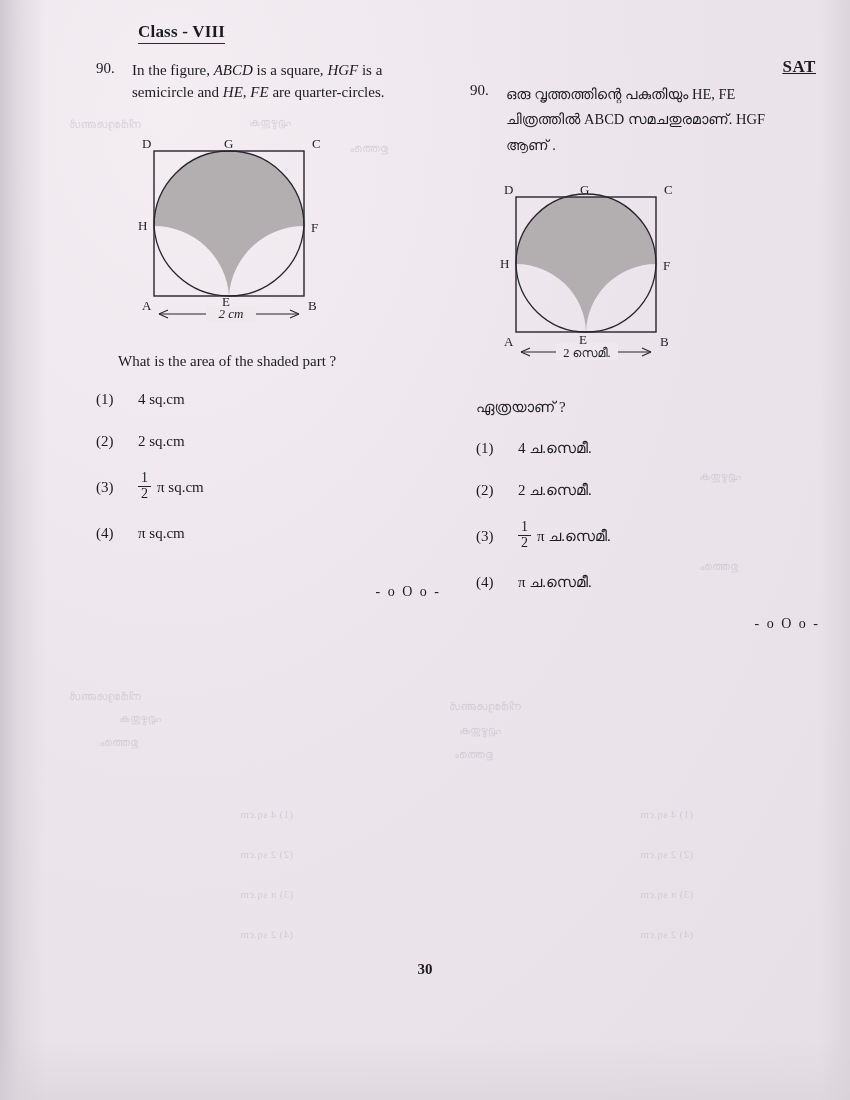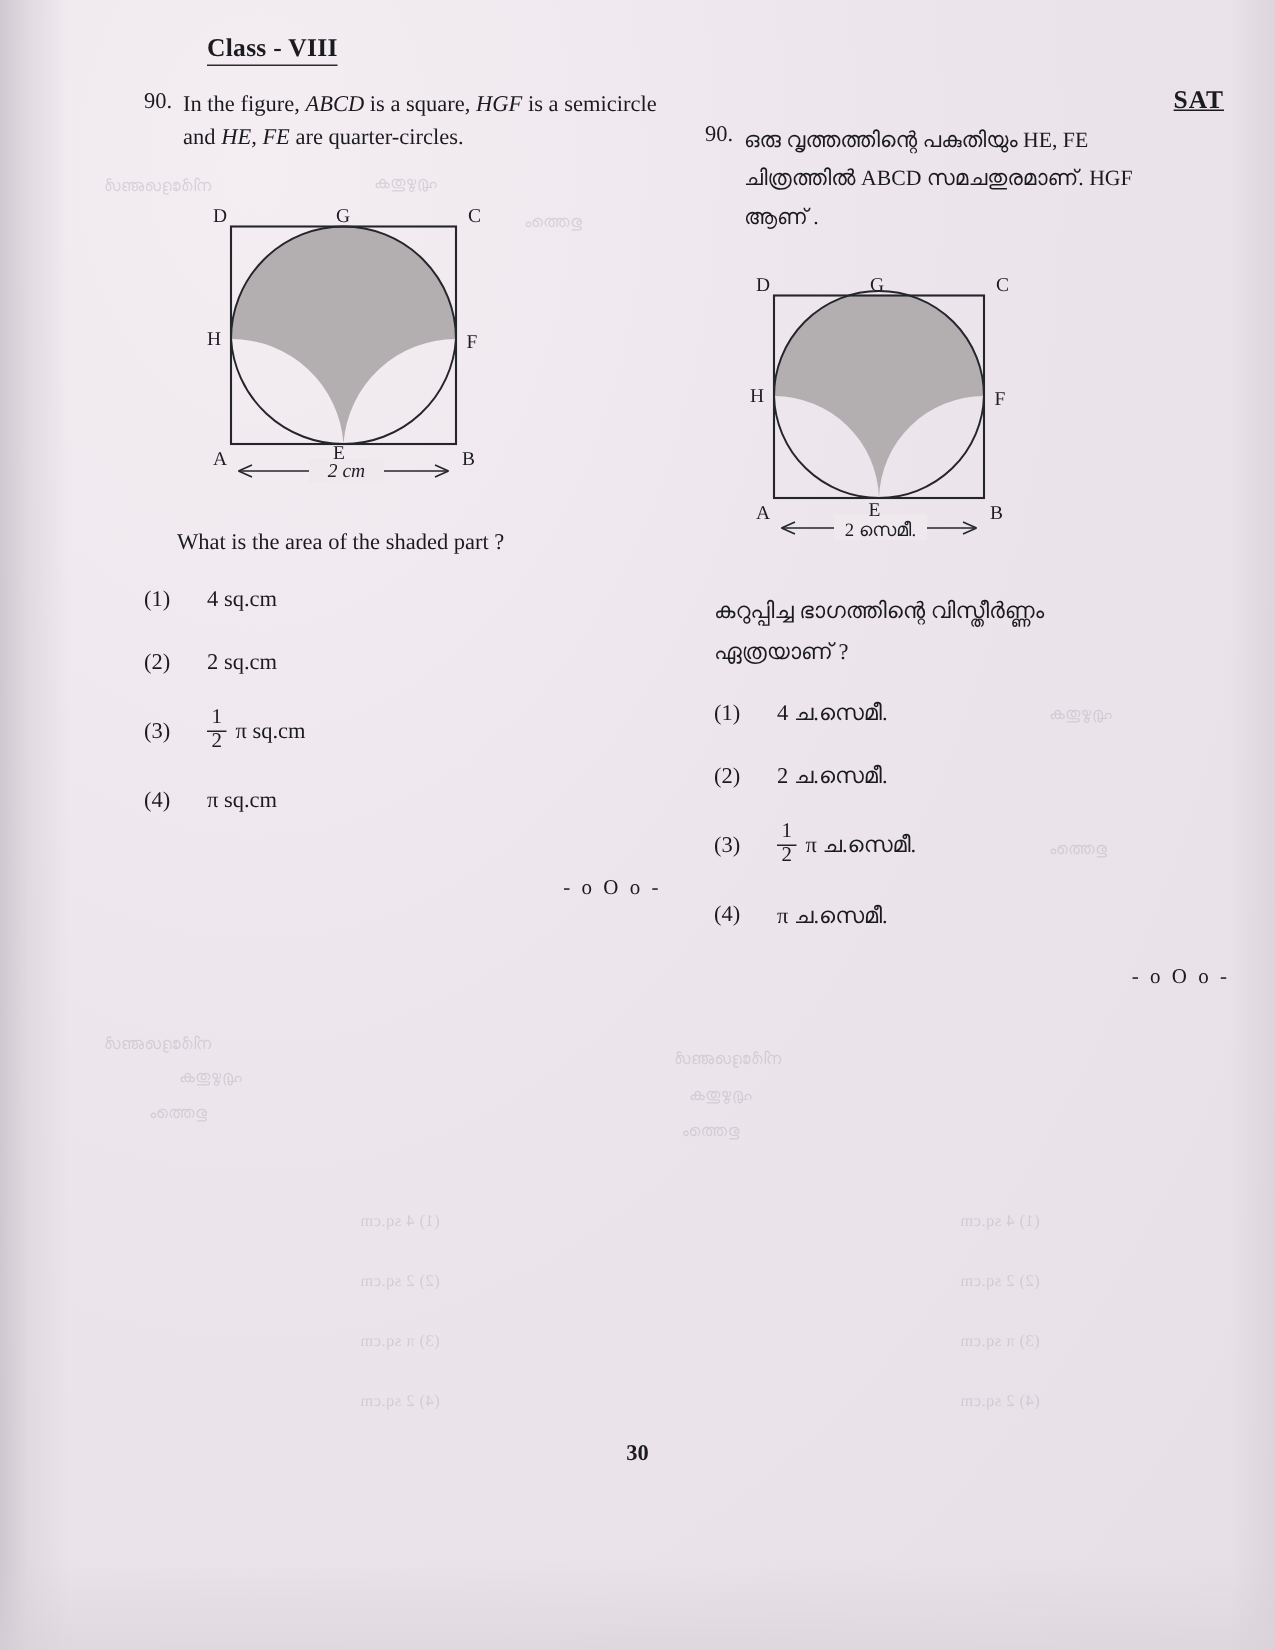--- a/index.html
+++ b/index.html
@@ -76,20 +76,21 @@
   .col {
     position: absolute;
     top: 60px;
   }
   .col-left { left: 96px; width: 345px; }
   .col-right { left: 470px; width: 350px; }
 
   .qrow {
     display: flex;
     align-items: flex-start;
+    gap: 10px;
   }
   .qnum {
     font-size: 15px;
     width: 26px;
     flex: 0 0 26px;
   }
   .qtext {
     font-size: 15px;
     line-height: 1.45;
   }
@@ -309,21 +310,20 @@
         <text x="188" y="22" font-size="13">C</text>
         <text x="24" y="96" font-size="13">H</text>
         <text x="187" y="98" font-size="13">F</text>
         <text x="28" y="174" font-size="13">A</text>
         <text x="103" y="172" font-size="13">E</text>
         <text x="184" y="174" font-size="13">B</text>
       </svg>
     </div>
 
     <div class="question-line-ml" style="margin-left:6px;">
-      <div>കറുപ്പിച്ച         ഭാഗത്തിന്റെ         വിസ്തീർണ്ണം</div>
       <div>ഏത്രയാണ് ?</div>
     </div>
 
     <div class="options" style="margin-left:6px;">
       <div class="opt">
         <span class="lbl">(1)</span>
         <span class="val">4 ച.സെമീ.</span>
       </div>
       <div class="opt">
         <span class="lbl">(2)</span>

